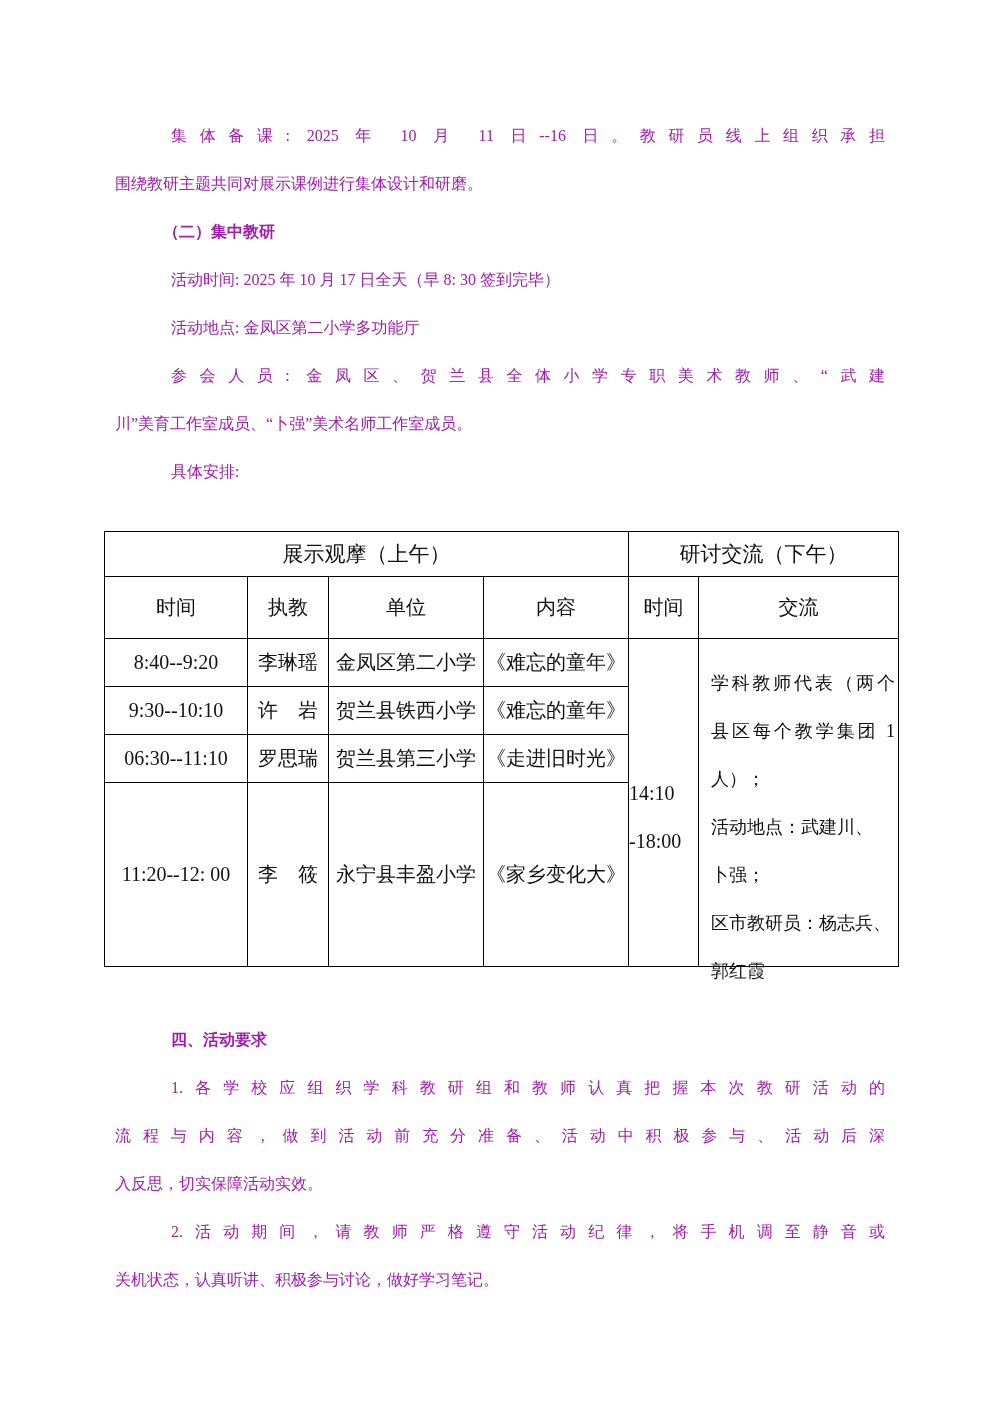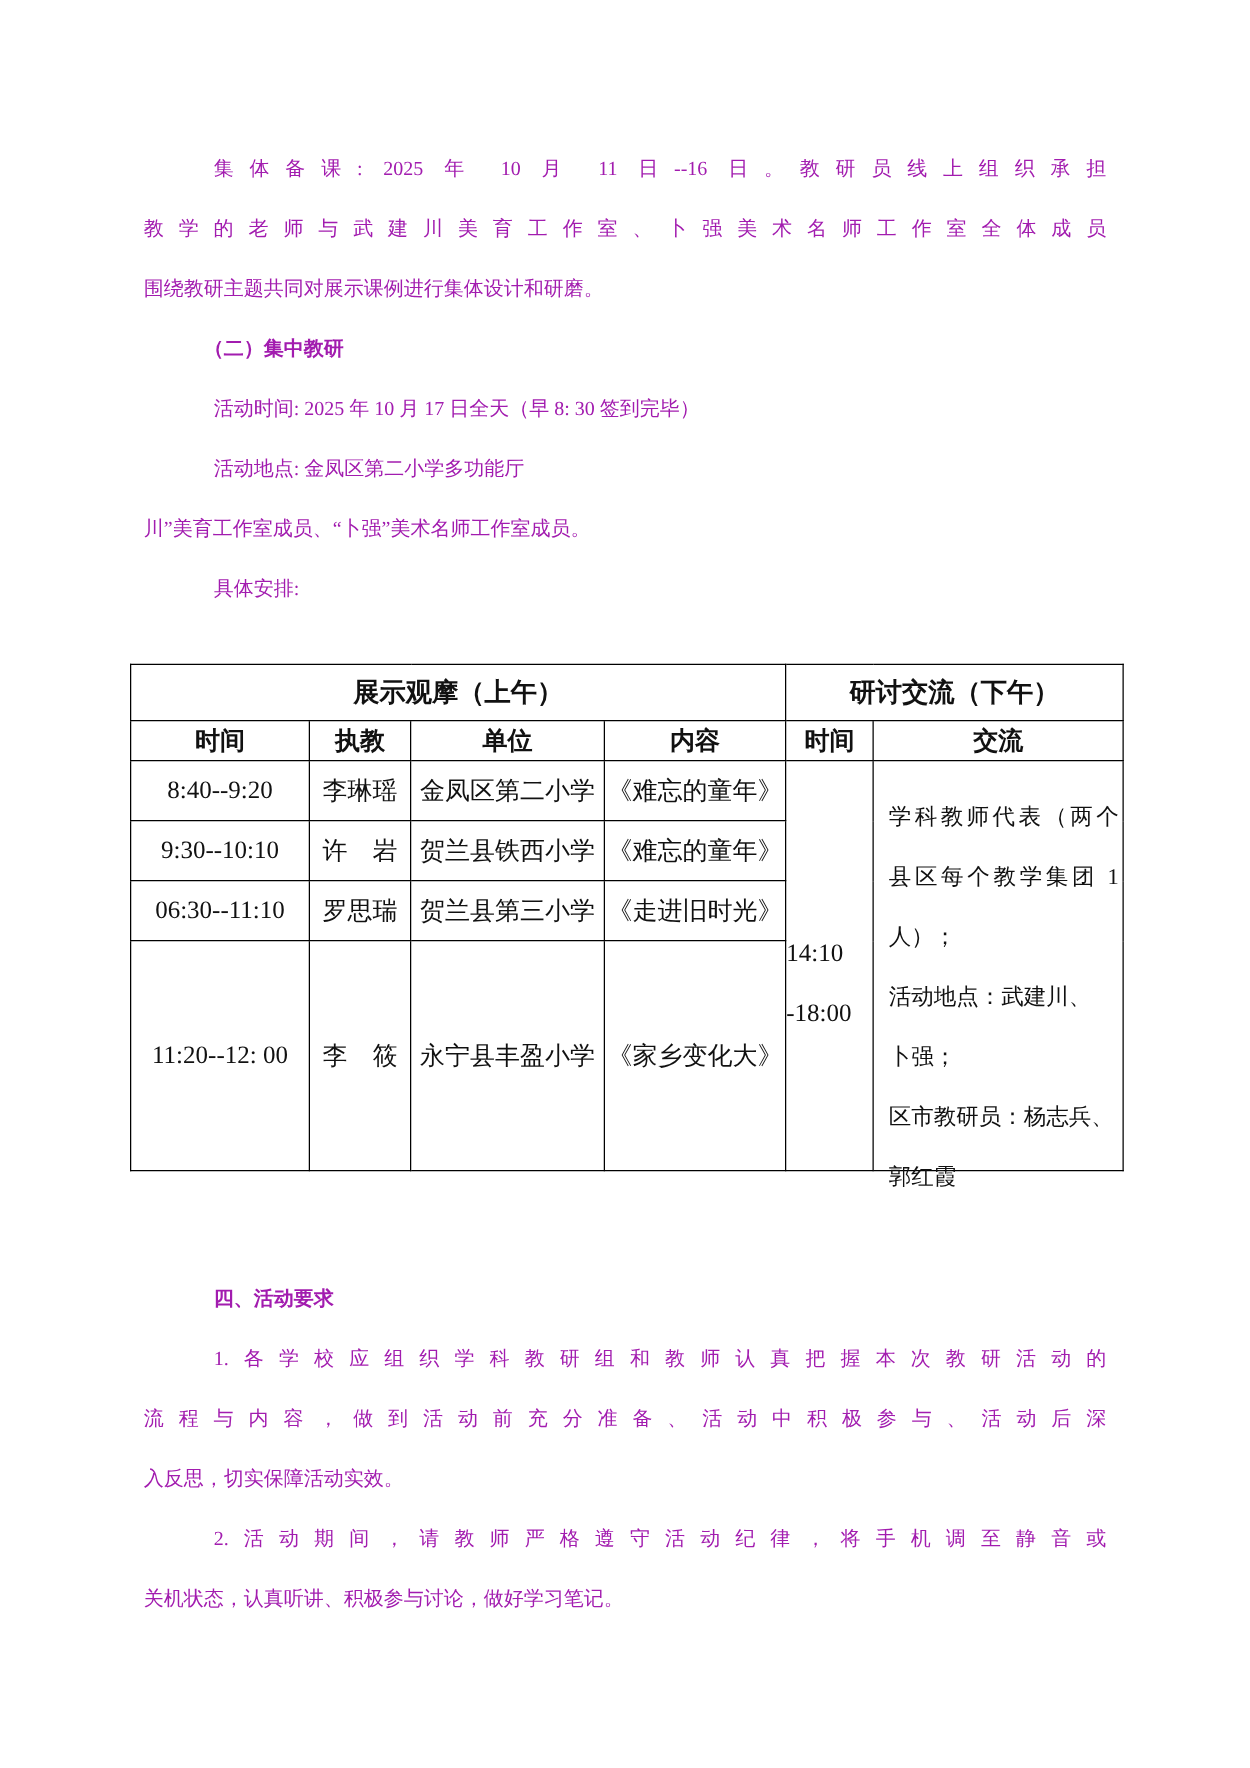--- a/index.html
+++ b/index.html
@@ -49,21 +49,21 @@
   }
   table.schedule td {
     border: 1px solid #000000;
     padding: 0;
     text-align: center;
     vertical-align: middle;
     overflow: visible;
   }
   td.th {
     font-family: "Liberation Sans", "DejaVu Sans", sans-serif;
-    font-weight: 700;
+    font-weight: 400;
   }
   td.section-head { font-size: 21px; }
   td.cell-exchange { position: relative; vertical-align: top; }
   .exchange-content {
     position: absolute;
     top: 20px;
     left: 12px;
     width: 184px;
     font-size: 18px;
     line-height: 48px;
@@ -77,44 +77,44 @@
     text-align: left;
   }
 </style>
 </head>
 <body>
 
 <div class="page">
 
   <div id="top-block" class="textblock">
     <div class="line fill indent">集体备课: 2025 年 10 月 11 日--16 日。教研员线上组织承担</div>
-    <div class="line fill">教学的老师与武建川美育工作室、卜强美术名师工作室全体成员</div>
     <div class="line">围绕教研主题共同对展示课例进行集体设计和研磨。</div>
     <div class="line heading">（二）集中教研</div>
     <div class="line indent">活动时间: 2025 年 10 月 17 日全天（早 8: 30 签到完毕）</div>
     <div class="line indent">活动地点: 金凤区第二小学多功能厅</div>
+    <div class="line fill indent">参会人员: 金凤区、贺兰县全体小学专职美术教师、“武建</div>
     <div class="line">川”美育工作室成员、“卜强”美术名师工作室成员。</div>
     <div class="line indent">具体安排:</div>
   </div>
 
   <table class="schedule">
     <colgroup>
       <col style="width:143px">
       <col style="width:81px">
       <col style="width:155px">
       <col style="width:145px">
       <col style="width:70px">
       <col style="width:200px">
     </colgroup>
     <tbody>
         <tr style="height:45px">
       <td colspan="4" class="th section-head">展示观摩（上午）</td>
       <td colspan="2" class="th section-head">研讨交流（下午）</td>
     </tr>
-    <tr style="height:32px">
+    <tr style="height:62px">
       <td class="th">时间</td>
       <td class="th">执教</td>
       <td class="th">单位</td>
       <td class="th">内容</td>
       <td class="th">时间</td>
       <td class="th">交流</td>
     </tr>
     <tr style="height:48px">
       <td>8:40--9:20</td>
       <td>李琳瑶</td>

